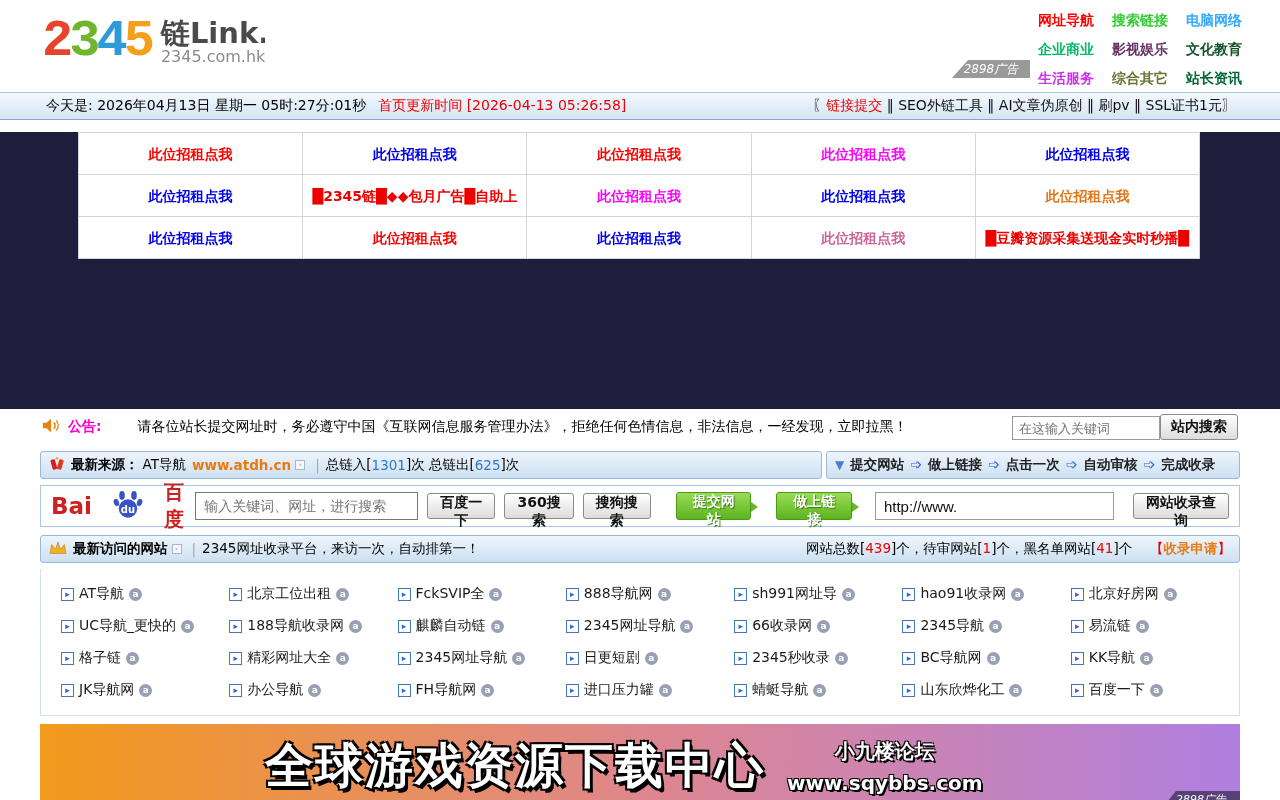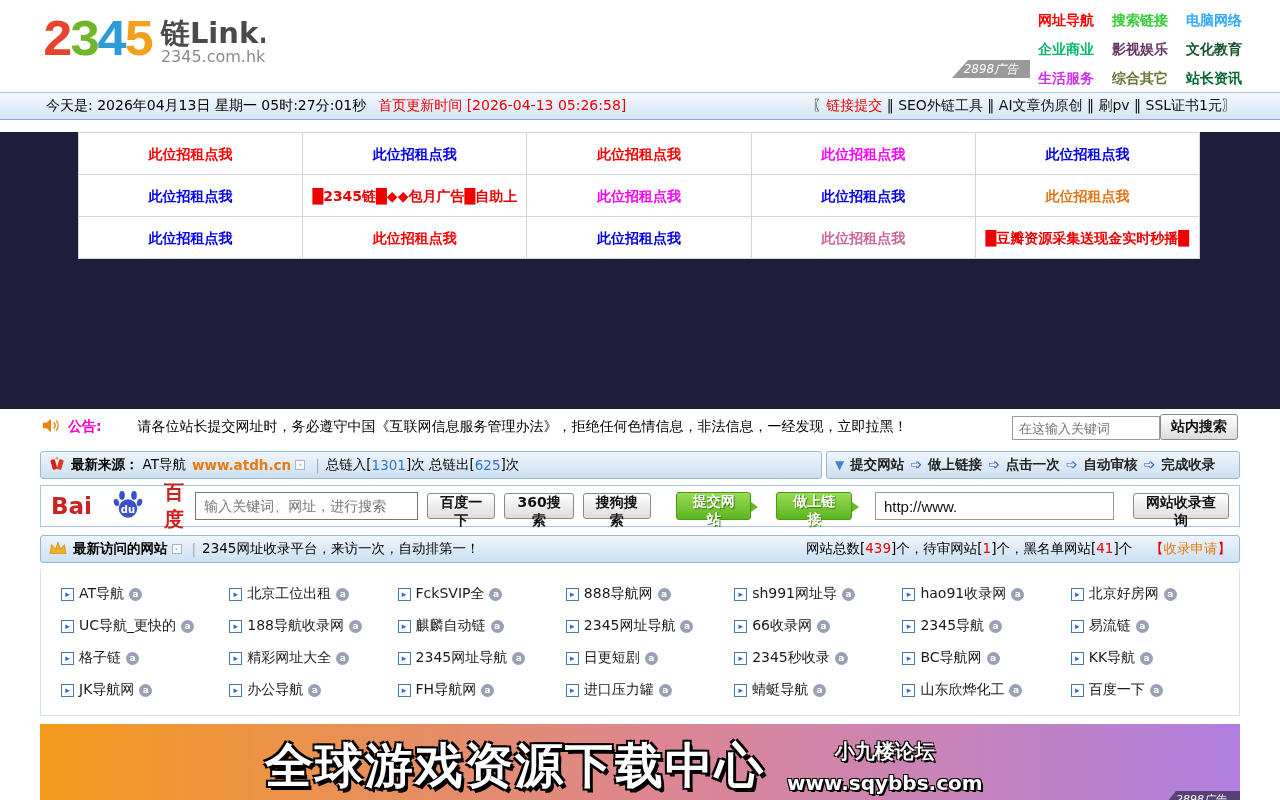--- a/index.html
+++ b/index.html
@@ -282,21 +282,21 @@
     <svg width="18" height="14" viewBox="0 0 18 14">
         <path d="M1 12.5 L2.6 3.5 L6.5 8.2 L9 1 L11.5 8.2 L15.4 3.5 L17 12.5 Z" fill="#f0b020" stroke="#c08010" stroke-width="0.6"></path>
       </svg>
   </span>
   <span class="bold">最新访问的网站</span>
   <span class="ext-icon">›</span>
   <span class="sep">|</span>
   <span>2345网址收录平台，来访一次，自动排第一！</span>
   <span style="margin-left:auto;">
     <span>网站总数[</span><span class="red-num">439</span><span>]个，待审网站[</span><span class="red-num">1</span><span>]个，黑名单网站[</span><span class="red-num">41</span><span>]个　</span>
-    <span class="red-num">【</span><a style="color:#e87a10; font-weight:normal;">收录申请</a><span class="red-num">】</span>
+    <span class="red-num">【</span><a style="color:#e87a10; font-weight:bold;">收录申请</a><span class="red-num">】</span>
   </span>
 </div>
 
 <div class="site-grid">
     <div class="site-item">
       <span class="sq-icon">▸</span>
       <a class="site-link">AT导航</a>
       <span class="a-icon">a</span>
     </div>
     <div class="site-item">

